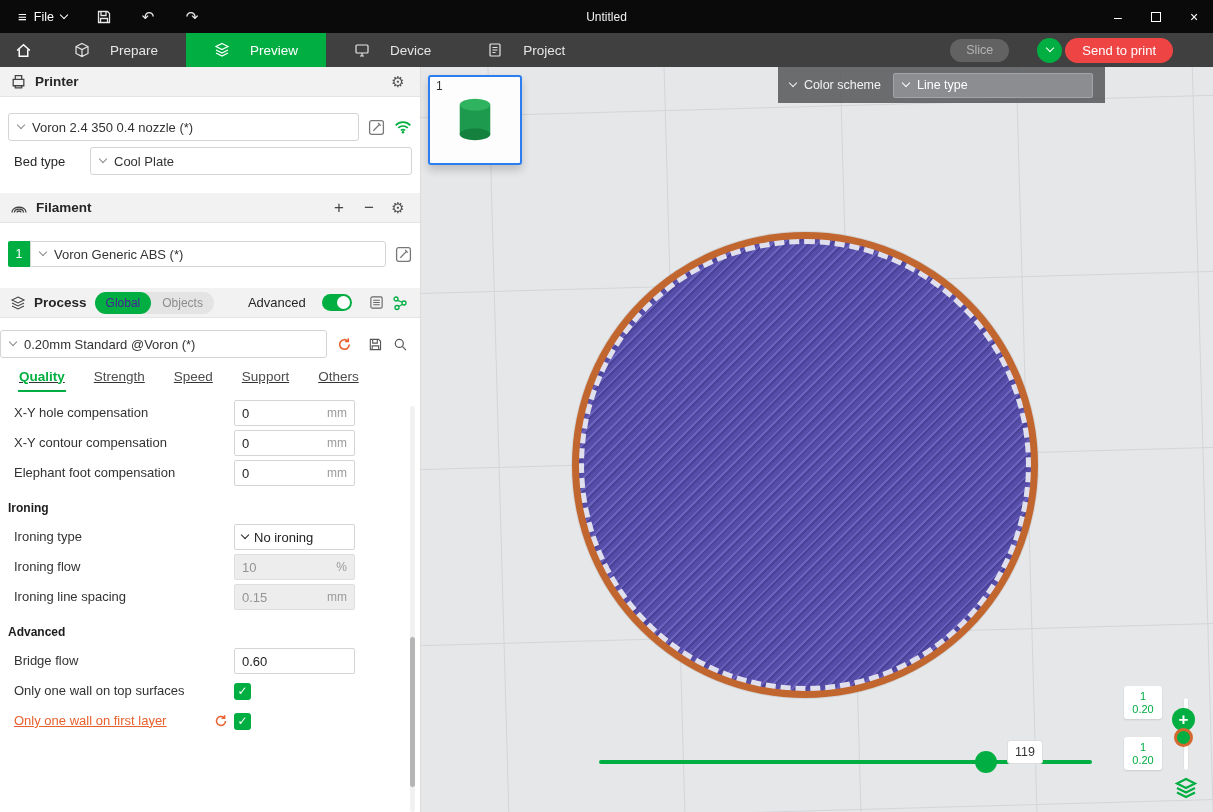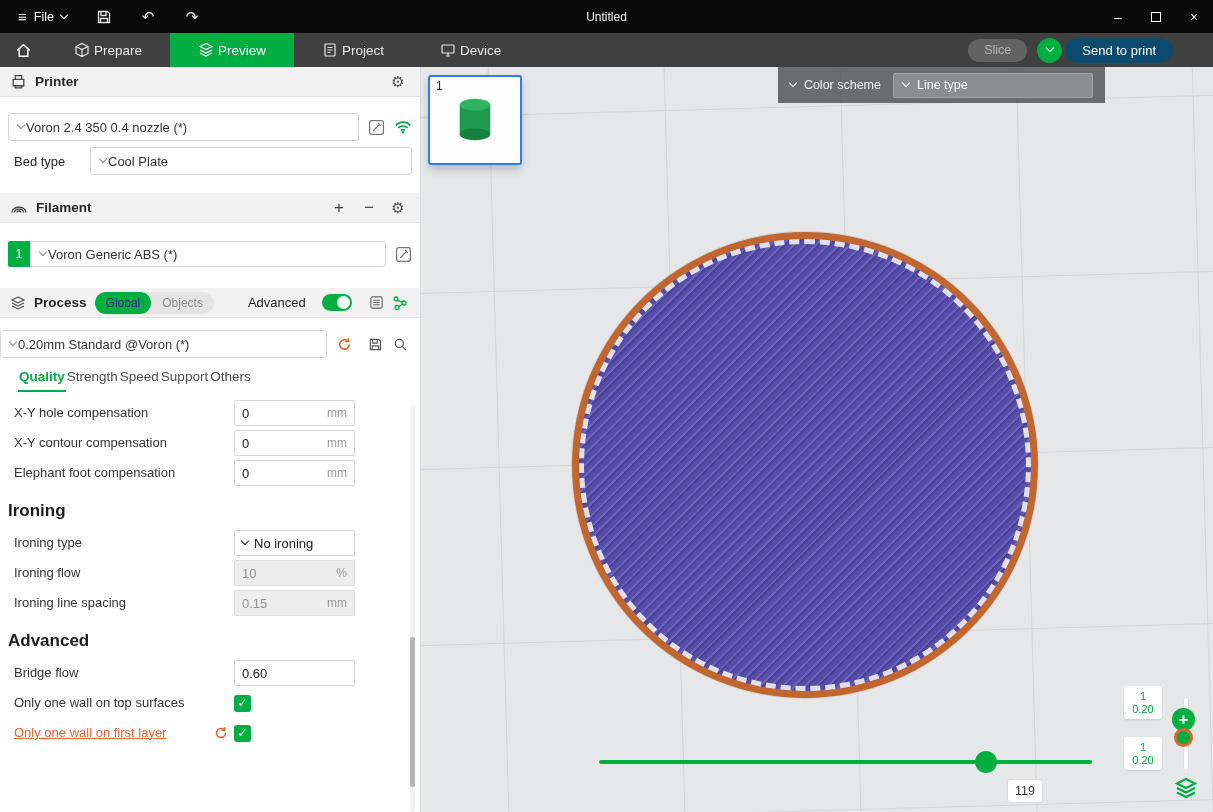--- a/index.html
+++ b/index.html
@@ -15,90 +15,90 @@
   .tb-icon:first-of-type { margin-left:48px; }
   .tb-title { position:absolute; left:0; right:0; text-align:center; font-size:12px; color:#f0f0f0; pointer-events:none; }
   .tb-right { margin-left:auto; display:flex; }
   .winbtn { width:38px; height:33px; display:flex; align-items:center; justify-content:center; font-size:14px; color:#fff; }
   .maxbox { width:10px; height:10px; border:1.2px solid #fff; display:inline-block; }
   .chev { display:inline-block; width:6px; height:6px; border-right:1.6px solid currentColor; border-bottom:1.6px solid currentColor; transform:rotate(45deg); margin-top:-4px; }
 
   
   .navbar { height:34px; background:#404040; display:flex; align-items:stretch; flex:0 0 34px; }
   .home-btn { width:46px; display:flex; align-items:center; justify-content:center; }
-  .nav-tab { display:flex; align-items:center; gap:4px; padding:0 28px; color:#e6e6e6; font-size:13.5px; }
+  .nav-tab { display:flex; align-items:center; gap:20px; padding:0 28px; color:#e6e6e6; font-size:13.5px; }
   .nav-tab.active { background:#00AE42; color:#fff; }
-  .nav-right { margin-left:auto; display:flex; align-items:center; gap:10px; padding-right:40px; }
+  .nav-right { margin-left:auto; display:flex; align-items:center; gap:28px; padding-right:40px; }
   .slice-btn { height:23px; padding:0 16px; border-radius:12px; background:rgba(255,255,255,0.18); color:rgba(255,255,255,0.5); font-size:12.5px; display:flex; align-items:center; }
   .send-group { display:flex; align-items:center; gap:3px; }
   .send-caret { width:25px; height:25px; border-radius:50%; background:#00AE42; color:#fff; display:flex; align-items:center; justify-content:center; }
-  .send-btn { height:25px; border-radius:13px; background:#0c4a6e; color:#fff; font-size:13px; padding:0 17px; display:flex; align-items:center; }
+  .send-btn { height:25px; border-radius:13px; background:#ef4444; color:#fff; font-size:13px; padding:0 17px; display:flex; align-items:center; }
 
   
   .content { flex:1; display:flex; min-height:0; }
 
   
   .sidebar { width:421px; flex:0 0 421px; background:#fff; border-right:1px solid #dcdcdc; position:relative; overflow:hidden; font-size:13px; color:#333; }
   .section-head { height:30px; background:#f2f2f2; border-bottom:1px solid #e4e4e4; display:flex; align-items:center; padding:0 12px 0 10px; gap:8px; }
   .section-title { font-size:13.5px; font-weight:700; color:#262626; }
   .head-spacer { flex:1; }
   .head-icon { color:#555; font-size:15px; width:20px; text-align:center; }
   .pm { font-size:17px; color:#444; width:22px; text-align:center; }
   .printer-body { padding:16px 8px 18px 8px; }
-  .dd { height:28px; border:1px solid #d4d4d4; border-radius:3px; background:#fff; display:flex; align-items:center; gap:2px; padding:0 9px; color:#333; }
+  .dd { height:28px; border:1px solid #d4d4d4; border-radius:3px; background:#fff; display:flex; align-items:center; gap:8px; padding:0 9px; color:#333; }
   .dd .chev { color:#8a8a8a; }
   .dd-text { white-space:nowrap; overflow:hidden; text-overflow:ellipsis; }
   .row-flex { display:flex; align-items:center; gap:9px; }
   .printer-dd { flex:1; max-width:359px; }
   .bed-row { margin-top:6px; display:flex; align-items:center; }
   .bed-label { width:82px; padding-left:6px; color:#262626; }
   .bed-dd { flex:1; }
   .filament-body { padding:18px 8px 21px 8px; }
   .slot-badge { width:22px; height:26px; background:#00AE42; color:#fff; font-size:12.5px; display:flex; align-items:center; justify-content:center; border-radius:2px 0 0 2px; flex:0 0 22px; }
   .filament-dd { flex:1; height:26px; border-radius:0 3px 3px 0; }
   .process-head .seg { display:flex; background:#e4e4e4; border-radius:12px; height:22px; align-items:center; font-size:12px; }
   .seg-on { background:#00AE42; color:#4c1d95; border-radius:12px; height:22px; display:flex; align-items:center; padding:0 11px; }
   .seg-off { color:#8c8c8c; padding:0 11px; }
   .adv-label { font-size:13px; color:#262626; margin-left:26px; }
   .toggle { width:30px; height:17px; border-radius:9px; background:#00AE42; position:relative; margin-left:8px; }
   .toggle .knob { position:absolute; top:2px; right:2px; width:13px; height:13px; border-radius:50%; background:#fff; }
   .preset-row { display:flex; align-items:center; gap:10px; padding:12px 12px 0 0; }
   .process-dd { width:330px; }
-  .tabs { display:flex; padding:0 18px; height:36px; align-items:center; }
+  .tabs { display:flex; gap:27px; padding:0 18px; height:36px; align-items:center;text-decoration:underline; }
   .tab { color:#4c4c4c; font-size:13.5px; padding:8px 1px 6px 1px; border-bottom:2px solid transparent; }
   .tab.active { color:#00AE42; border-bottom-color:#00AE42; font-weight:700; }
   .settings { padding-top:4px; }
   .setting-row { display:flex; align-items:center; min-height:30px; padding:0 65px 0 14px; }
   .setting-label { flex:1; color:#333; padding-right:8px; line-height:1.25; }
   .ctrl { width:121px; flex:0 0 121px; height:26px; border:1px solid #d5d5d5; border-radius:2px; background:#fff; display:flex; align-items:center; padding:0 7px; font-size:13px; color:#222; }
   .ctrl .unit { margin-left:auto; color:#9a9a9a; font-size:12px; }
   .ctrl.disabled { background:#ededed; border-color:#dedede; color:#949494; }
   .ctrl.dropdown { gap:6px; }
-  .group-head { font-weight:700; font-size:17px; color:#1d1d1d; padding:13px 0 7px 8px; }
+  .group-head { font-weight:700; font-size:12px; color:#1d1d1d; padding:13px 0 7px 8px; }
   .cb { width:17px; height:17px; border-radius:3px; background:#00AE42; color:#fff; font-size:12px; display:flex; align-items:center; justify-content:center; }
   .ctrl-slot { width:121px; flex:0 0 121px; display:flex; align-items:center; }
   .reset-icon { margin-right:6px; display:flex; }
   .modified { color:#E8612D;text-decoration:underline; }
   .order-row { min-height:44px; }
   .sb-track { position:absolute; right:5px; top:339px; bottom:0; width:5px; background:#f1f1f1; border-radius:3px; }
   .sb-thumb { position:absolute; right:5px; top:570px; width:5px; height:150px; background:#b5b5b5; border-radius:3px; }
 
   
   .viewport { flex:1; position:relative; background:#e6e7e9; overflow:hidden; }
   .grid { position:absolute; inset:-70px; background-image:linear-gradient(#d4d5d8 1px, transparent 1px), linear-gradient(90deg,#d4d5d8 1px, transparent 1px); background-size:176px 176px; background-position:147px 109px; transform:rotate(-1.6deg); }
   .print-circle { position:absolute; left:151px; top:165px; width:466px; height:466px; border-radius:50%; background:#c2662f; box-shadow:0 0 0 1px rgba(0,0,0,0.08); }
   .print-fill { position:absolute; inset:7px; border-radius:50%; border:5px dashed rgba(240,240,245,0.9); background:repeating-linear-gradient(135deg, #564da9 0 4px, #6b62bd 4px 6px, #4a4299 6px 8px); }
   .plate-thumb { position:absolute; left:7px; top:8px; width:94px; height:90px; background:#fdfdfd; border:2px solid #2a7ef0; border-radius:3px; box-shadow:0 5px 9px rgba(0,0,0,0.18); display:flex; align-items:center; justify-content:center; }
   .plate-num { position:absolute; top:2px; left:6px; font-size:12px; color:#333; }
   .view-topbar { position:absolute; top:0; right:108px; height:36px; background:rgba(84,86,88,0.85); display:flex; align-items:center; gap:12px; padding:0 12px; color:#f2f2f2; font-size:12.5px; }
   .scheme-label { display:flex; align-items:center; gap:8px; }
   .linetype-dd { width:200px; height:25px; background:#8b8d90; border:1px solid #a2a4a7; border-radius:2px; display:flex; align-items:center; gap:8px; padding:0 9px; color:#fff; }
   .hslider-track { position:absolute; left:178px; top:693px; width:493px; height:4px; border-radius:2px; background:#00AE42; }
   .hslider-thumb { position:absolute; left:554px; top:684px; width:22px; height:22px; border-radius:50%; background:#00AE42; }
-  .hslider-value { position:absolute; left:586px; top:712px; width:36px; height:24px; background:#fff; border:1px solid #ddd; border-radius:3px; display:flex; align-items:center; justify-content:center; font-size:12.5px; color:#333; }
+  .hslider-value { position:absolute; left:586px; top:673px; width:36px; height:24px; background:#fff; border:1px solid #ddd; border-radius:3px; display:flex; align-items:center; justify-content:center; font-size:12.5px; color:#333; }
   .vslider-track { position:absolute; left:762px; top:630px; width:6px; height:74px; background:#fff; border:1px solid #e0e0e0; border-radius:3px; }
   .layer-box { position:absolute; left:703px; width:38px; height:33px; background:#fff; border-radius:3px; display:flex; flex-direction:column; align-items:center; justify-content:center; line-height:1.15; font-size:11px; color:#00AE42; box-shadow:0 1px 2px rgba(0,0,0,0.12); }
   .layer-box.top { top:619px; } .layer-box.bottom { top:670px; }
   .vplus { position:absolute; left:751px; top:641px; width:23px; height:23px; border-radius:50%; background:#00AE42; color:#fff; font-size:17px; font-weight:700; display:flex; align-items:center; justify-content:center; }
   .vknob { position:absolute; left:753px; top:661px; width:19px; height:19px; border-radius:50%; background:#00AE42; border:3px solid #d4682e; }
   .layers-btn { position:absolute; left:752px; top:708px; width:26px; height:26px; display:flex; align-items:center; justify-content:center; }
 </style>
 </head>
 <body>
 
@@ -150,31 +150,31 @@
       <span>Prepare</span>
     </div>
     <div class="nav-tab active">
       <svg width="16" height="16" viewBox="0 0 16 16">
           <path d="M8 1.5l6 3-6 3-6-3z M2 8l6 3 6-3 M2 11l6 3 6-3" fill="none" stroke="#fff" stroke-width="1.2"></path>
         </svg>
       <span>Preview</span>
     </div>
     <div class="nav-tab">
       <svg width="16" height="16" viewBox="0 0 16 16">
+          <rect x="2" y="3" width="12" height="8" rx="1" fill="none" stroke="#e6e6e6" stroke-width="1.2"></rect>
+          <path d="M6 14h4 M8 11v3" stroke="#e6e6e6" stroke-width="1.2"></path>
+        </svg>
+      <span>Device</span>
+    </div>
+    <div class="nav-tab">
+      <svg width="16" height="16" viewBox="0 0 16 16">
           <rect x="3" y="2" width="10" height="12" rx="1" fill="none" stroke="#e6e6e6" stroke-width="1.2"></rect>
           <path d="M5.5 5.5h5 M5.5 8h5 M5.5 10.5h3" stroke="#e6e6e6" stroke-width="1.2"></path>
         </svg>
       <span>Project</span>
-    </div>
-    <div class="nav-tab">
-      <svg width="16" height="16" viewBox="0 0 16 16">
-          <rect x="2" y="3" width="12" height="8" rx="1" fill="none" stroke="#e6e6e6" stroke-width="1.2"></rect>
-          <path d="M6 14h4 M8 11v3" stroke="#e6e6e6" stroke-width="1.2"></path>
-        </svg>
-      <span>Device</span>
     </div>
     <div class="nav-right">
       <div class="slice-btn">Slice</div>
       <div class="send-group">
         <div class="send-caret">
             <span class="chev"></span>
           </div>
         <div class="send-btn">Send to print</div>
       </div>
     </div>

